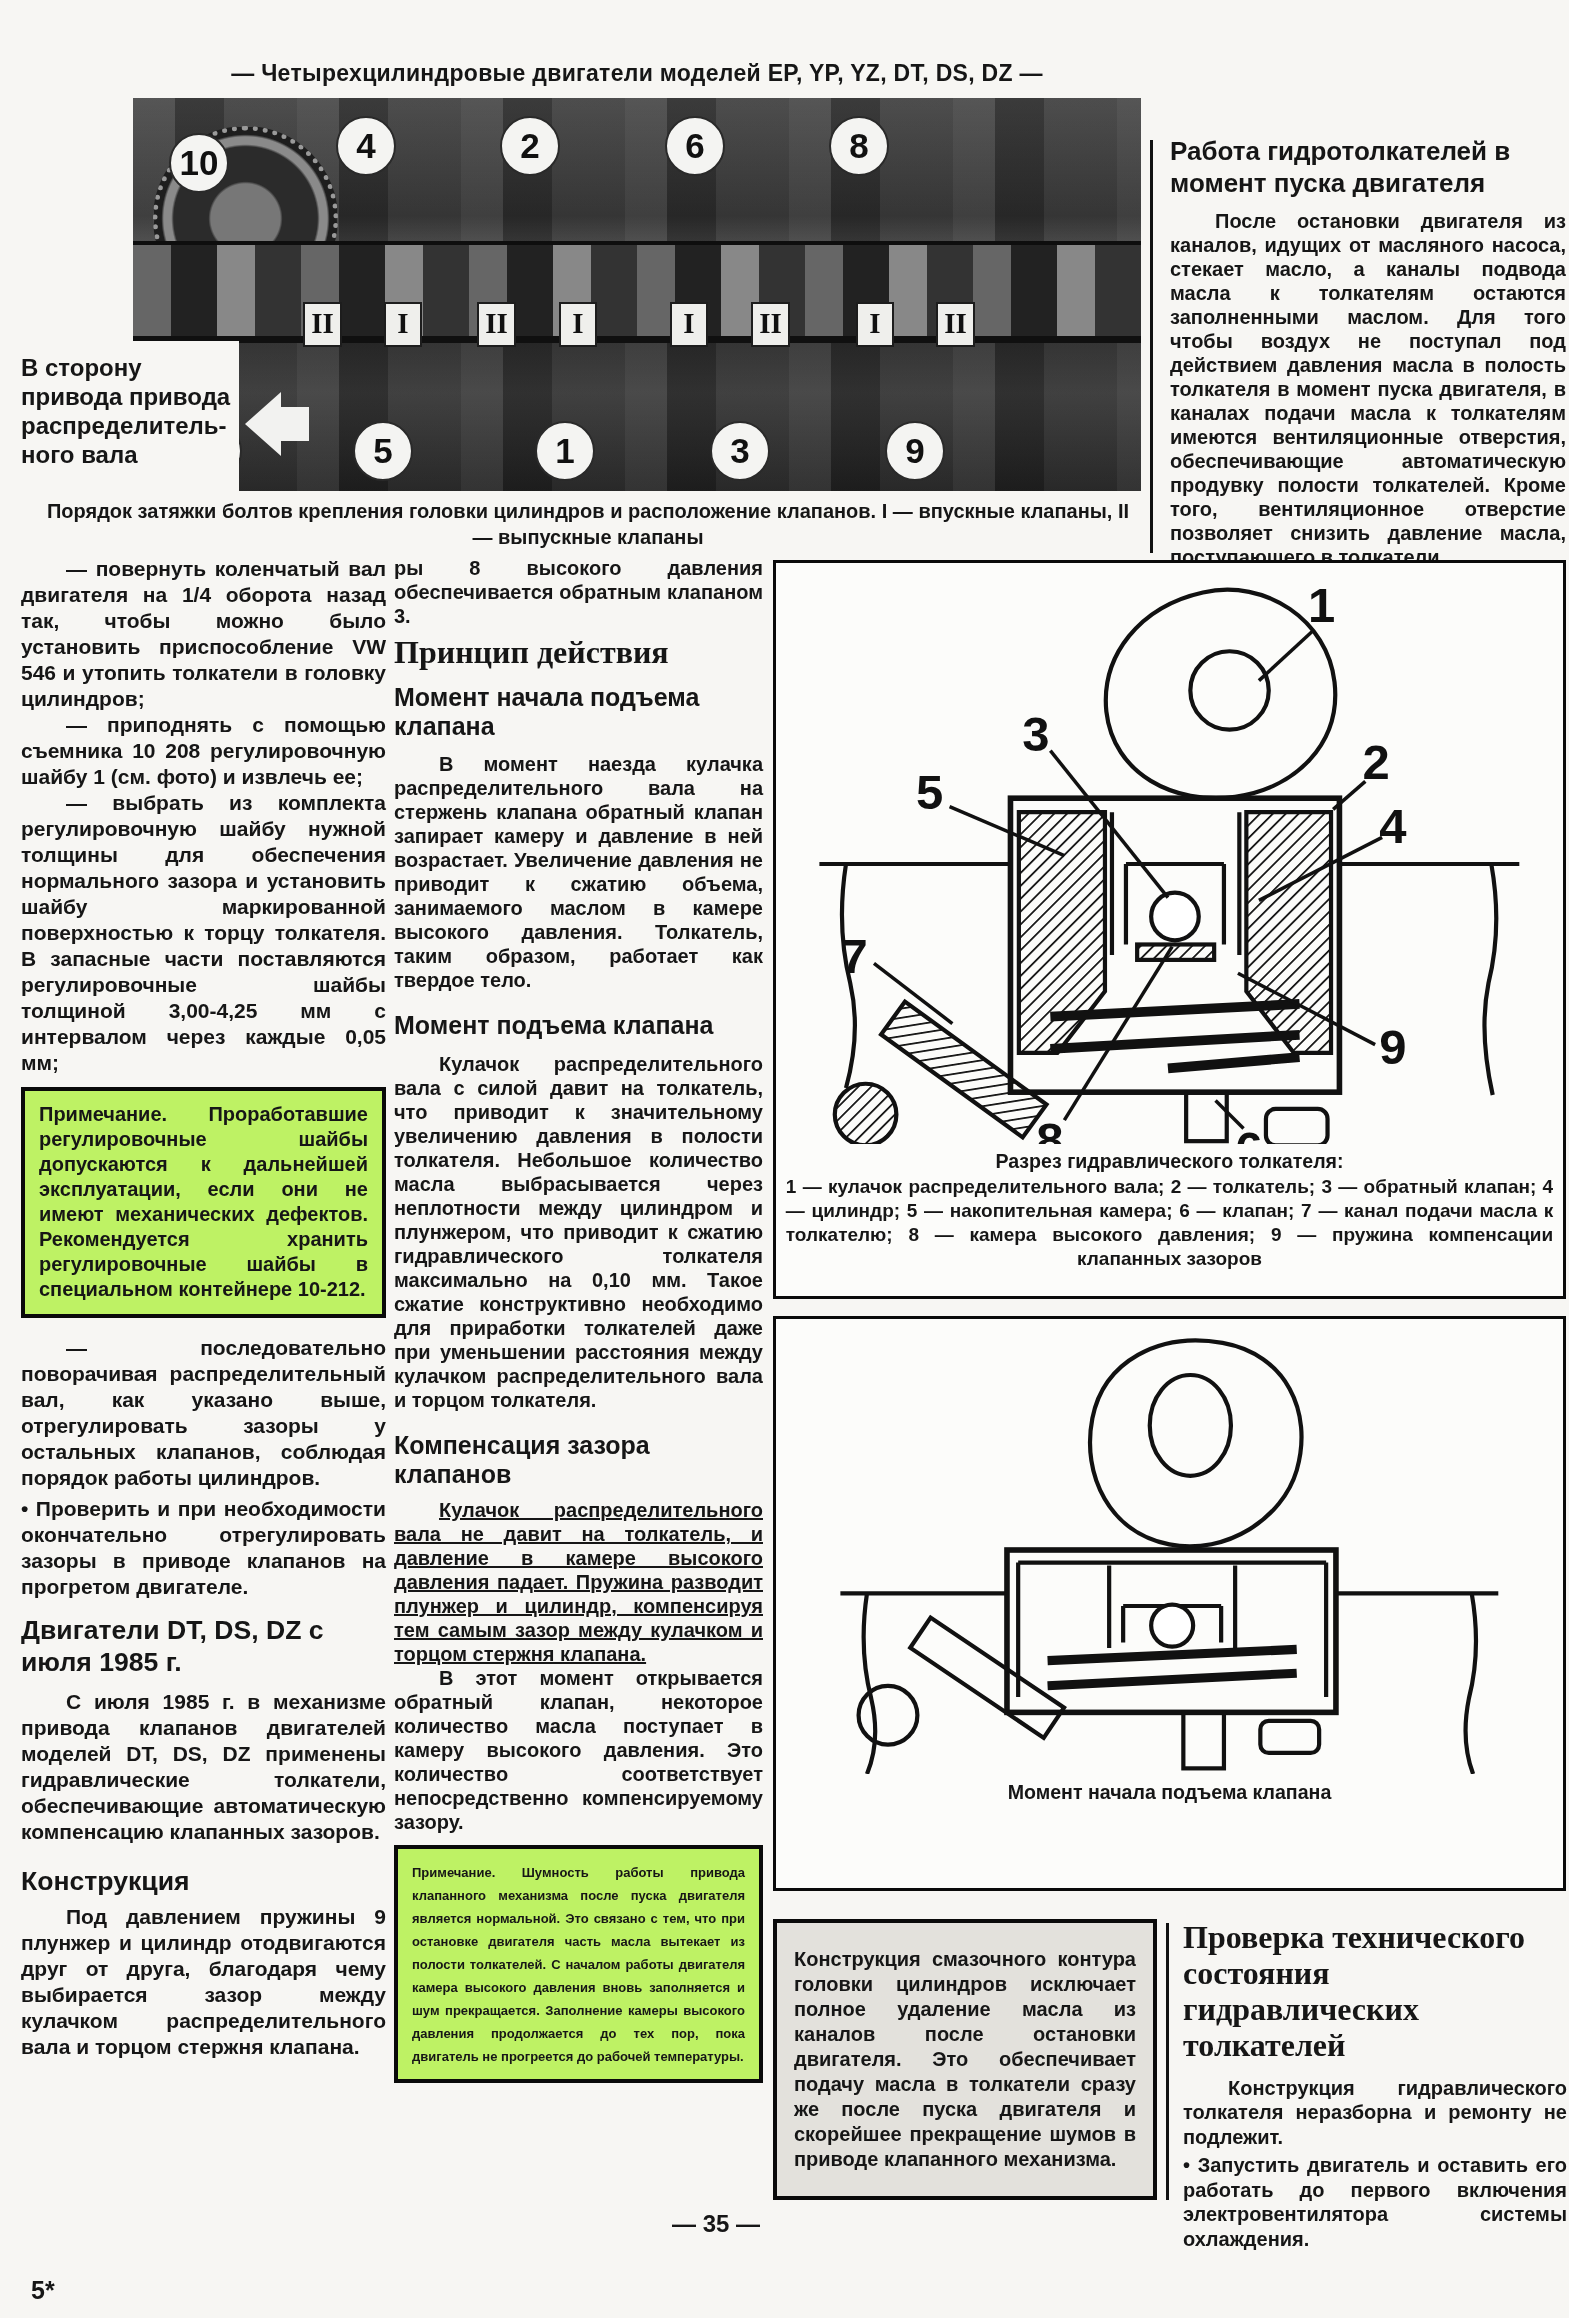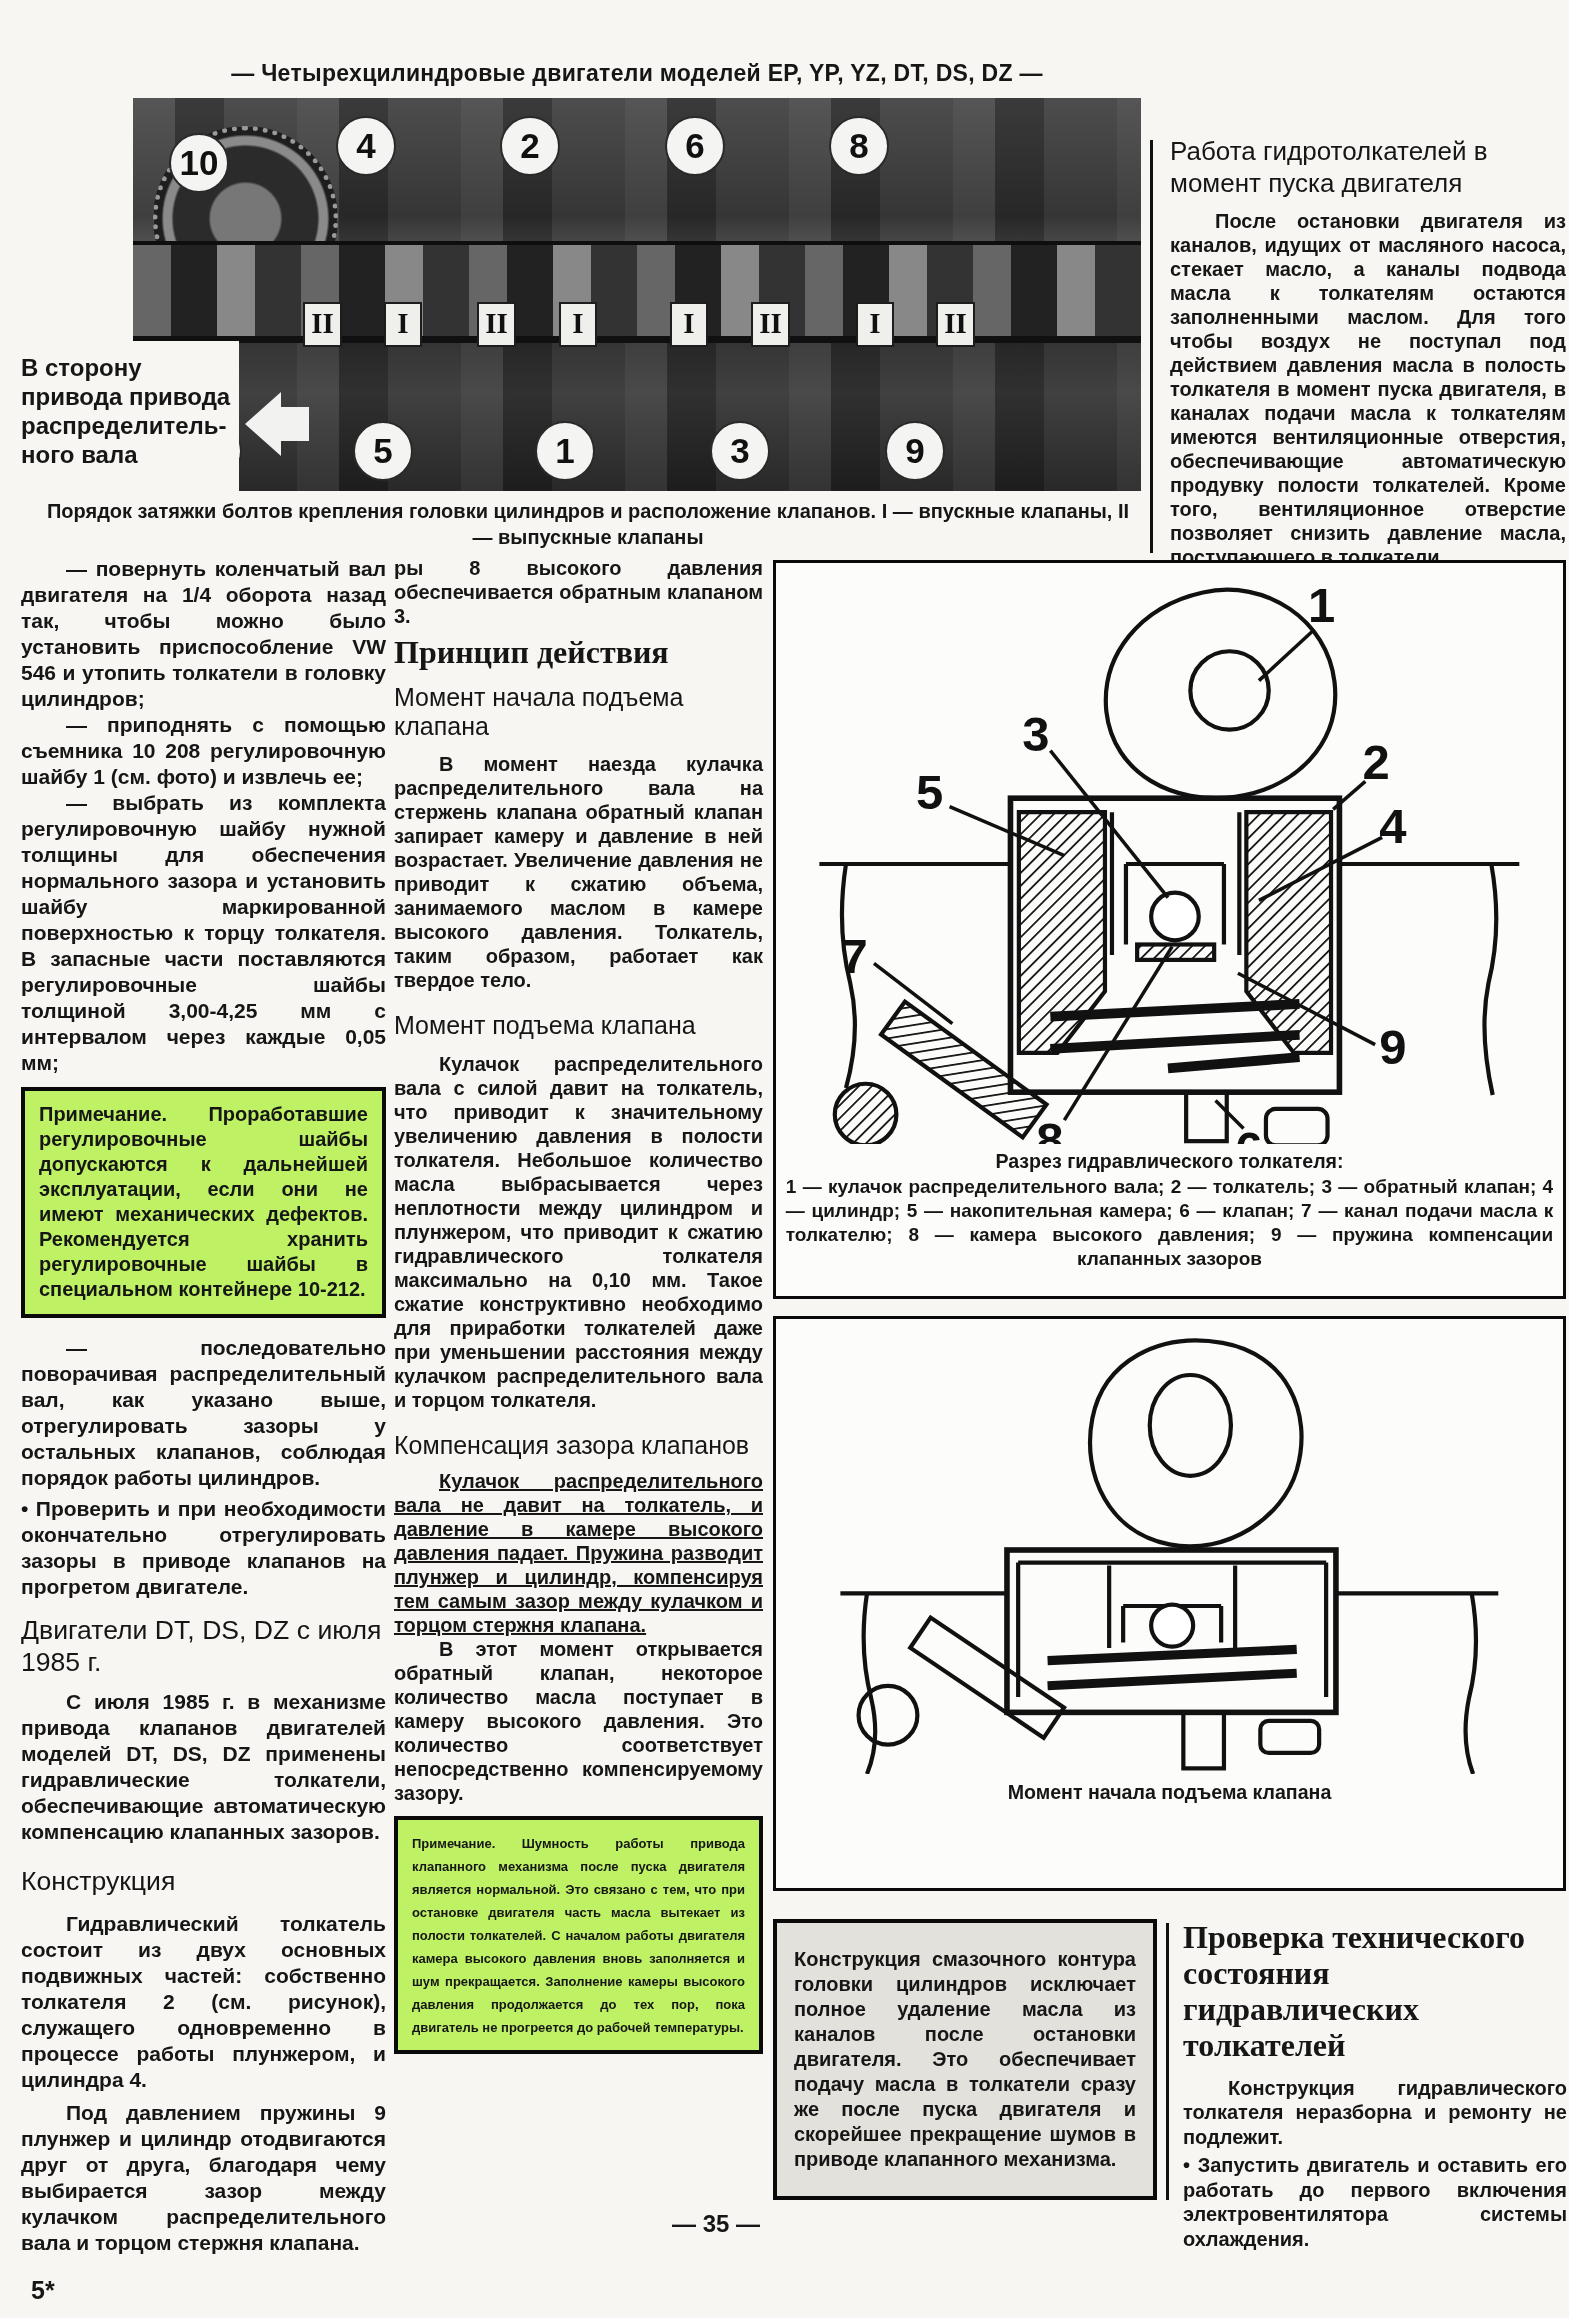--- a/index.html
+++ b/index.html
@@ -37,21 +37,21 @@
   
   .vrule{position:absolute;background:#111;}
 
   
   .col{position:absolute;text-align:justify;}
   .para{font:700 21px/26px "Liberation Sans",sans-serif;text-indent:45px;margin:0;}
   .mid .para{font-size:20px;line-height:24px;}
   .rt .para{font-size:20px;line-height:24px;}
   .rb .para{font-size:20px;line-height:24.5px;}
   .h-serif{font-family:"Liberation Serif",serif;font-weight:700;text-align:left;}
-  .h-sans{font-weight:400;text-align:left;}
+  .h-sans{font-weight:700;text-align:left;}
   .notebox{border:4.2px solid #0a0a0a;background:#bef264;padding:11.2px 14px;
       font:700 20px/25px "Liberation Sans",sans-serif;text-align:justify;}
   .mid .notebox{font-size:13px;line-height:23px;}
 
   
   .dbox{position:absolute;left:773px;width:793px;border:3.5px solid #0a0a0a;background:#fcfcfa;box-sizing:border-box;}
   .dcap-t{text-align:center;font:700 19.6px/24.5px "Liberation Sans",sans-serif;margin:2.8px 21px 0;}
   .dcap-b{font:700 19px/24px "Liberation Sans",sans-serif;text-align:justify;text-align-last:center;margin:1.4px 9.8px 9.8px;}
   .dcap-single{text-align:center;font:700 19.6px/24px "Liberation Sans",sans-serif;margin:4.2px 21px 11.2px;}
   svg text{font:700 70px "Liberation Sans",sans-serif;fill:#111;}
@@ -117,21 +117,20 @@
   <div class="col" style="left:21px;top:556px;width:365px;">
     <p class="para">— повернуть коленчатый вал двигателя на 1/4 оборота назад так, чтобы можно было установить приспособление VW 546 и утопить толкатели в головку цилиндров;</p>
     <p class="para">— приподнять с помощью съемника 10 208 регулировочную шайбу 1 (см. фото) и извлечь ее;</p>
     <p class="para">— выбрать из комплекта регулировочную шайбу нужной толщины для обеспечения нормального зазора и установить шайбу маркированной поверхностью к торцу толкателя. В запасные части поставляются регулировочные шайбы толщиной 3,00-4,25 мм с интервалом через каждые 0,05 мм;</p>
     <div class="notebox" style="margin-top:11.2px;">Примечание. Проработавшие регулировочные шайбы допускаются к дальнейшей эксплуатации, если они не имеют механических дефектов. Рекомендуется хранить регулировочные шайбы в специальном контейнере 10-212.</div>
     <p class="para" style="margin-top:17px;">— последовательно поворачивая распределительный вал, как указано выше, отрегулировать зазоры у остальных клапанов, соблюдая порядок работы цилиндров.</p>
     <p class="para" style="text-indent:0;margin-top:5.6px;">• Проверить и при необходимости окончательно отрегулировать зазоры в приводе клапанов на прогретом двигателе.</p>
     <div class="h-sans" style="font-size:26.6px;line-height:32px;margin-top:14px;">Двигатели DT, DS, DZ с июля 1985 г.</div>
     <p class="para" style="margin-top:11.2px;">С июля 1985 г. в механизме привода клапанов двигателей моделей DT, DS, DZ применены гидравлические толкатели, обеспечивающие автоматическую компенсацию клапанных зазоров.</p>
     <div class="h-sans" style="font-size:26.6px;line-height:31px;margin-top:21px;">Конструкция</div>
-    <p class="para" style="margin-top:14px;">Гидравлический толкатель состоит из двух основных подвижных частей: собственно толкателя 2 (см. рисунок), служащего одновременно в процессе работы плунжером, и цилиндра 4.</p>
     <p class="para" style="margin-top:7px;">Под давлением пружины 9 плунжер и цилиндр отодвигаются друг от друга, благодаря чему выбирается зазор между кулачком распределительного вала и торцом стержня клапана.</p>
 
   </div>
 
   <div class="col mid" style="left:394px;top:556px;width:369px;">
     <p class="para" style="text-indent:0;">ры 8 высокого давления обеспечивается обратным клапаном 3.</p>
     <div class="h-serif" style="font-size:32px;line-height:35px;margin-top:7px;">Принцип действия</div>
     <div class="h-sans" style="font-size:25px;line-height:29px;margin-top:12.6px;">Момент начала подъема клапана</div>
     <p class="para" style="margin-top:11.2px;">В момент наезда кулачка распределительного вала на стержень клапана обратный клапан запирает камеру и давление в ней возрастает. Увеличение давления не приводит к сжатию объема, занимаемого маслом в камере высокого давления. Толкатель, таким образом, работает как твердое тело.</p>
     <div class="h-sans" style="font-size:25px;line-height:29px;margin-top:19.6px;">Момент подъема клапана</div>

